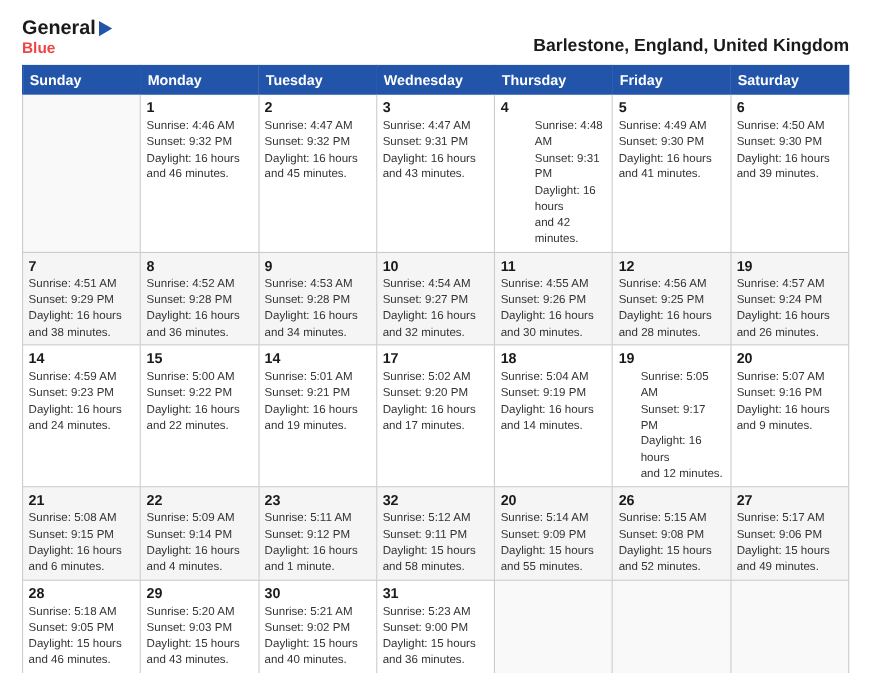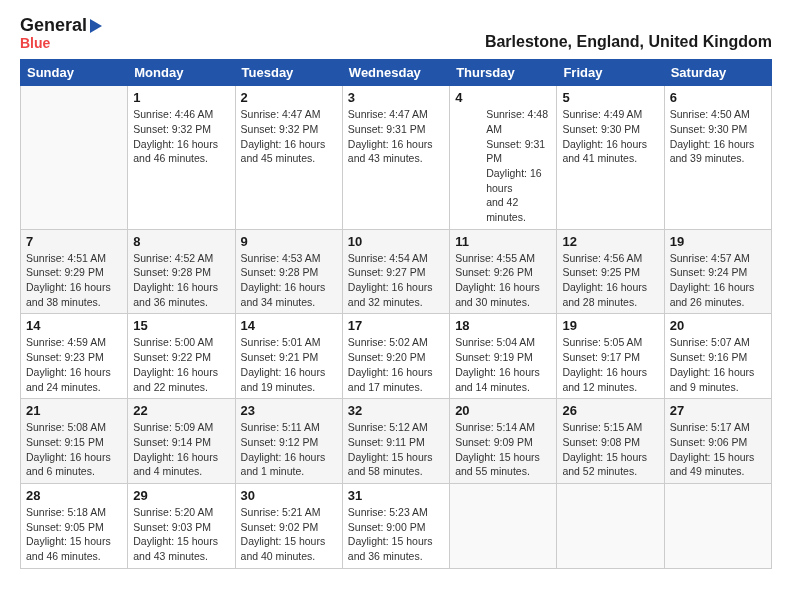--- a/index.html
+++ b/index.html
@@ -265,21 +265,21 @@
         </td>
         <td>
           <span class="day-number">18</span>
           <div class="day-info" style="white-space: pre-line;">Sunrise: 5:04 AM
 Sunset: 9:19 PM
 Daylight: 16 hours
 and 14 minutes.</div>
         </td>
         <td>
           <span class="day-number">19</span>
-          <div class="day-info" style="white-space: pre-line;">Sunrise: 5:05 AM
+          <div class="day-info" style="white-space: pre-line; margin-left: 20px;">Sunrise: 5:05 AM
 Sunset: 9:17 PM
 Daylight: 16 hours
 and 12 minutes.</div>
         </td>
         <td>
           <span class="day-number">20</span>
           <div class="day-info" style="white-space: pre-line;">Sunrise: 5:07 AM
 Sunset: 9:16 PM
 Daylight: 16 hours
 and 9 minutes.</div>

